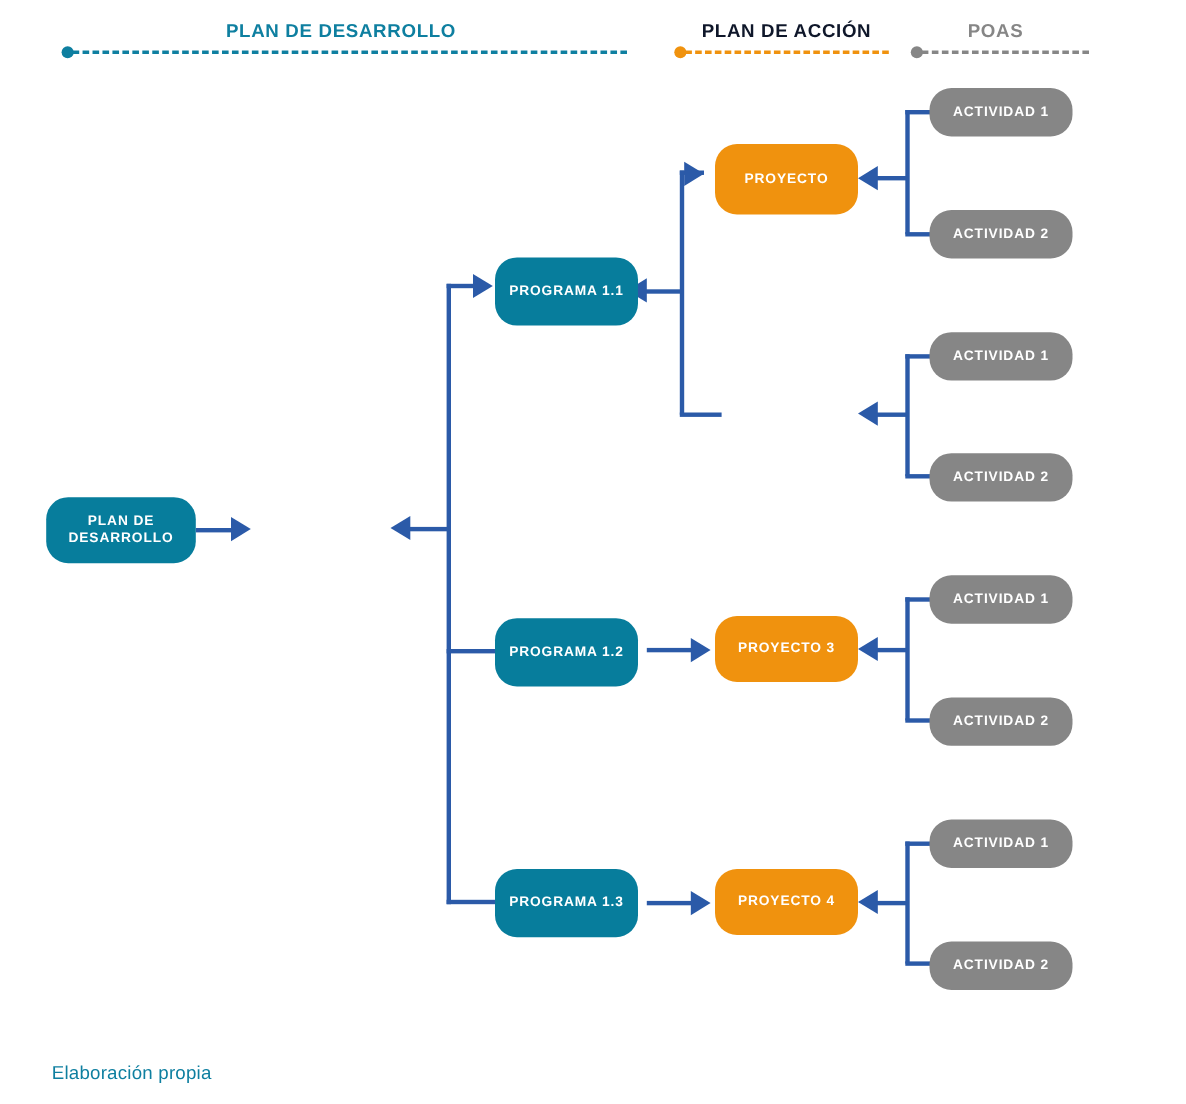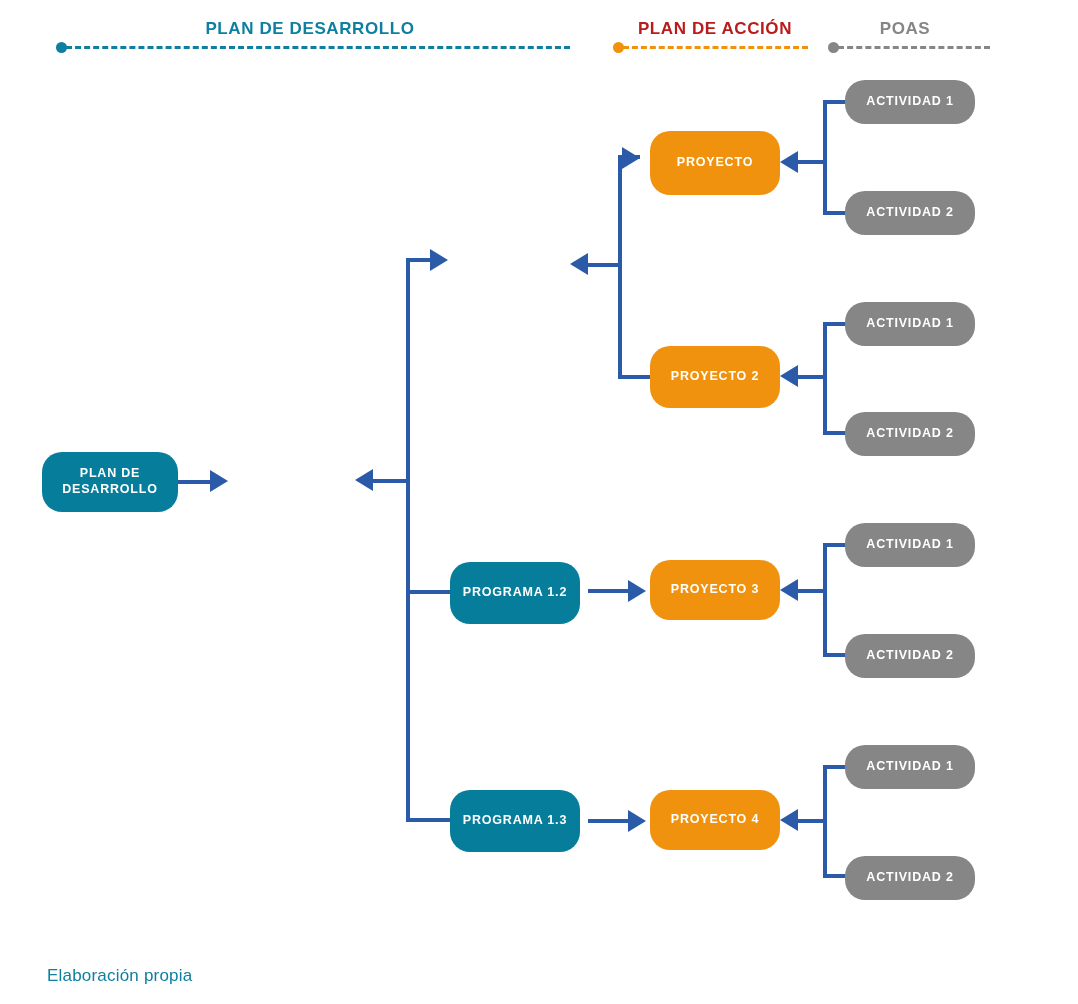--- a/index.html
+++ b/index.html
@@ -94,21 +94,21 @@
 </style>
 </head>
 <body>
 
 <div id="canvas">
 
   <div class="legend-title" style="left:60px; top:19px; width:500px; color:#0e7fa0;">PLAN DE DESARROLLO</div>
   <div class="legend-dot" style="left:56px; top:42px; background:#0e7fa0;"></div>
   <div class="legend-rule" style="left:66px; top:46px; width:504px; border-top-color:#0e7fa0;"></div>
 
-  <div class="legend-title" style="left:600px; top:19px; width:230px; color:#b91c1c;">PLAN DE ACCIÓN</div>
+  <div class="legend-title" style="left:600px; top:19px; width:230px; color:#0f172a;">PLAN DE ACCIÓN</div>
   <div class="legend-dot" style="left:613px; top:42px; background:#f0920e;"></div>
   <div class="legend-rule" style="left:623px; top:46px; width:185px; border-top-color:#f0920e;"></div>
 
   <div class="legend-title" style="left:830px; top:19px; width:150px; color:#868686;">POAS</div>
   <div class="legend-dot" style="left:828px; top:42px; background:#868686;"></div>
   <div class="legend-rule" style="left:838px; top:46px; width:152px; border-top-color:#868686;"></div>
 
   <div class="conn-h" style="left:178px; top:480px; width:36px;"></div>
   <div class="arrow right" style="left:210px; top:470px;"></div>
 
@@ -160,25 +160,25 @@
 
   <div class="conn-v" style="left:823px; top:765px; width:4px; height:111px;"></div>
   <div class="conn-h" style="left:823px; top:765px; width:26px;"></div>
   <div class="conn-h" style="left:823px; top:874px; width:26px;"></div>
   <div class="conn-h" style="left:792px; top:819px; width:32px;"></div>
   <div class="arrow left" style="left:780px; top:809px;"></div>
 
   <div class="node teal" style="left:42px; top:452px; width:136px; height:60px;">PLAN DE<br>DESARROLLO</div>
 
 
+  <div class="node teal" style="left:450px; top:234px; width:130px; height:62px;">PROGRAMA 1.1</div>
   <div class="node teal" style="left:450px; top:562px; width:130px; height:62px;">PROGRAMA 1.2</div>
   <div class="node teal" style="left:450px; top:790px; width:130px; height:62px;">PROGRAMA 1.3</div>
 
   <div class="node orange" style="left:650px; top:131px; width:130px; height:64px;">PROYECTO</div>
-  <div class="node orange" style="left:650px; top:346px; width:130px; height:62px;">PROYECTO 2</div>
   <div class="node orange" style="left:650px; top:560px; width:130px; height:60px;">PROYECTO 3</div>
   <div class="node orange" style="left:650px; top:790px; width:130px; height:60px;">PROYECTO 4</div>
 
   <div class="node gray" style="left:845px; top:80px; width:130px; height:44px;">ACTIVIDAD 1</div>
   <div class="node gray" style="left:845px; top:191px; width:130px; height:44px;">ACTIVIDAD 2</div>
 
   <div class="node gray" style="left:845px; top:302px; width:130px; height:44px;">ACTIVIDAD 1</div>
   <div class="node gray" style="left:845px; top:412px; width:130px; height:44px;">ACTIVIDAD 2</div>
 
   <div class="node gray" style="left:845px; top:523px; width:130px; height:44px;">ACTIVIDAD 1</div>

